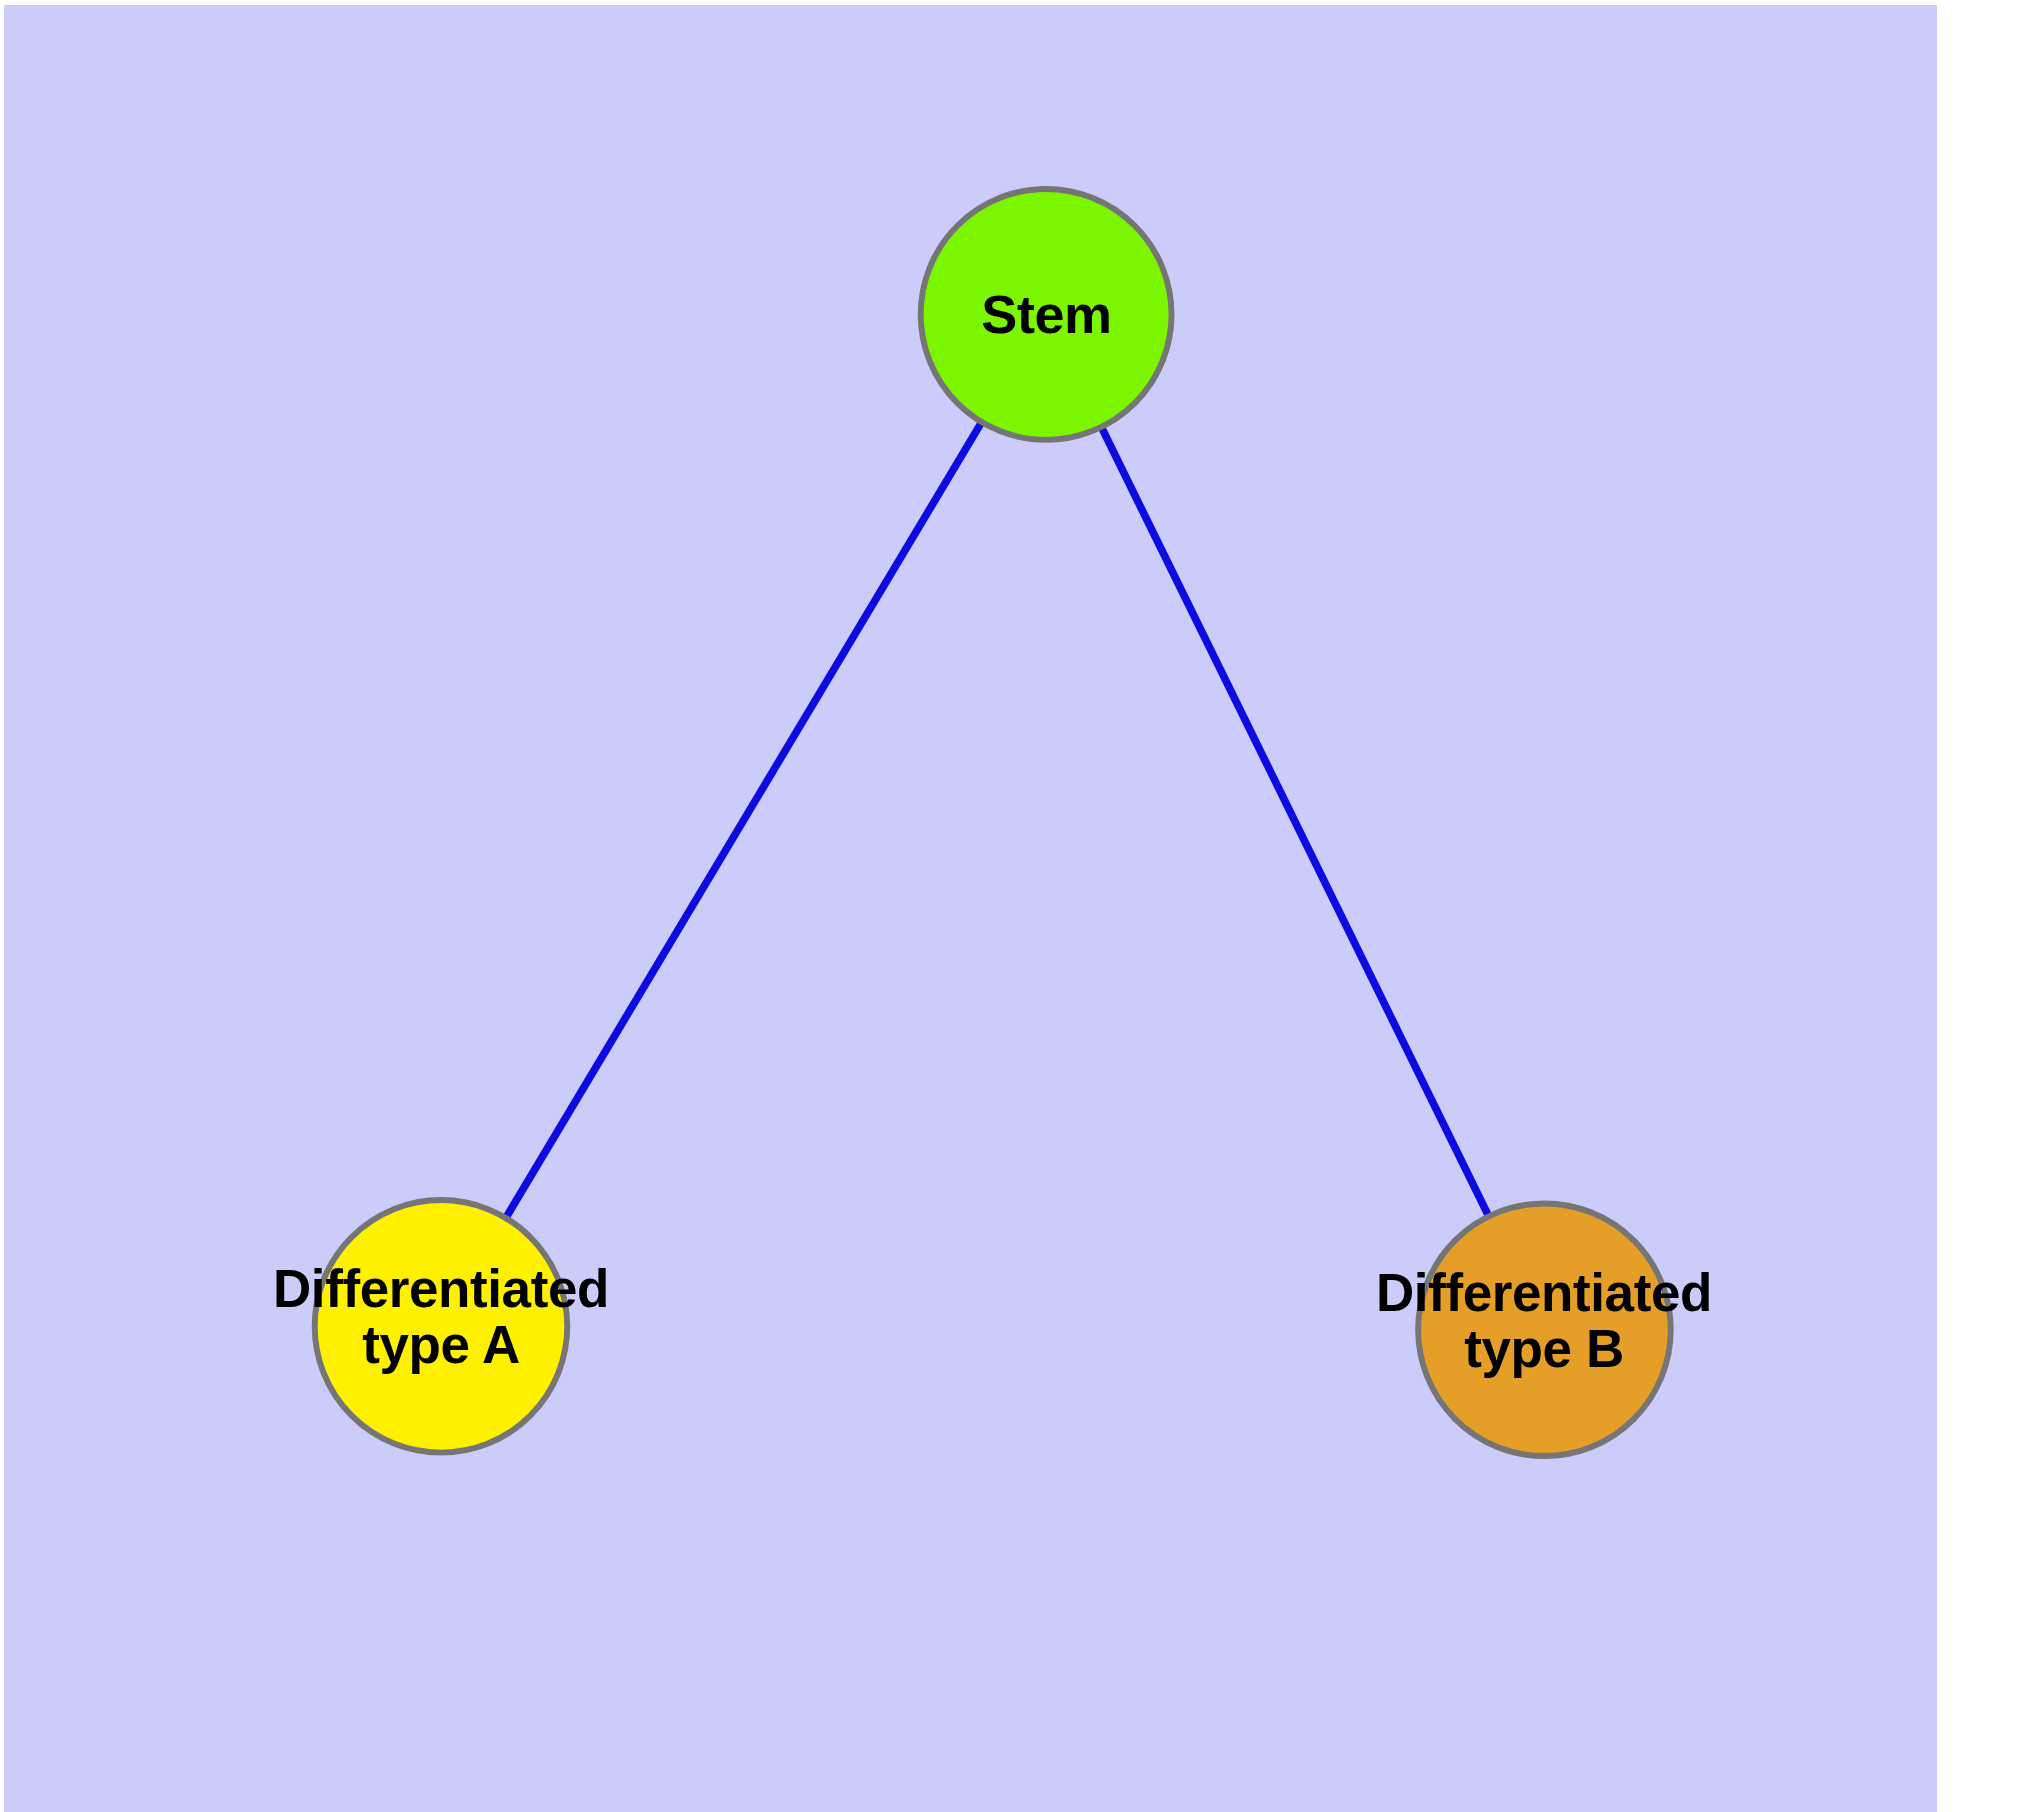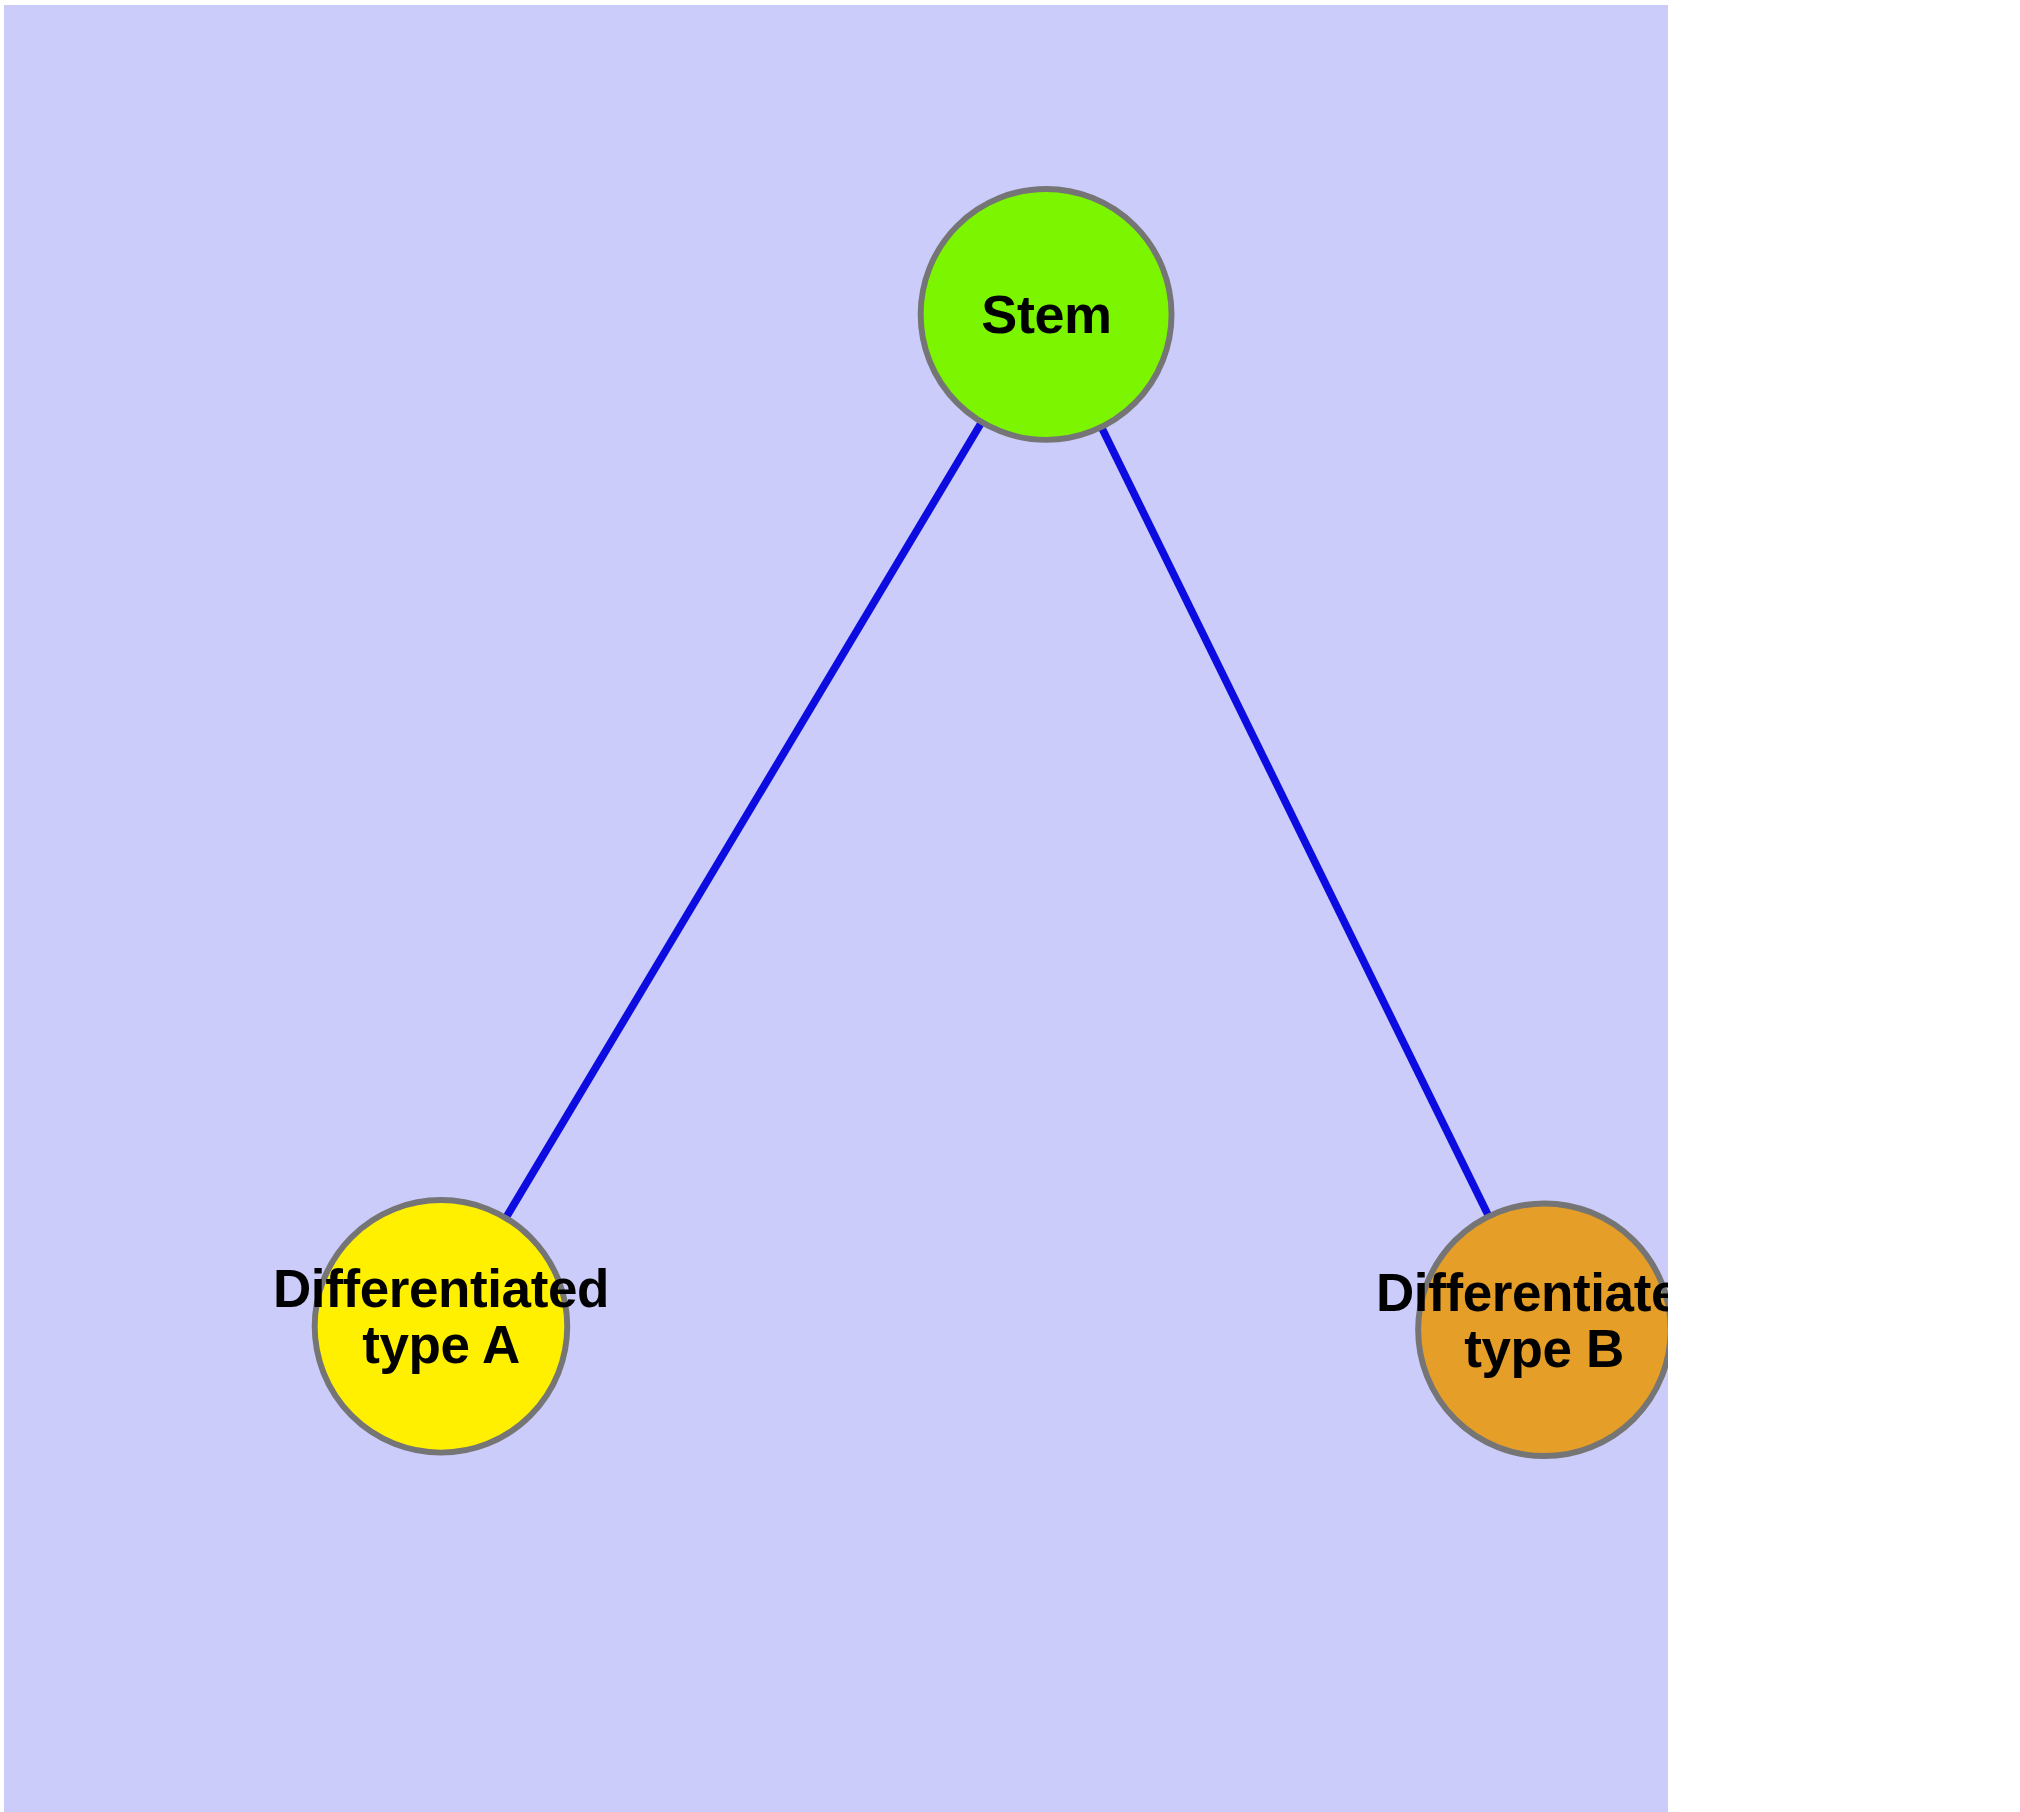--- a/index.html
+++ b/index.html
@@ -2,21 +2,21 @@
 <html style="font-size:13.6px"><head>
 <meta charset="utf-8">
 <style>
   html, body {
     margin: 0;
     padding: 0;
     background: #ffffff;
   }
   #canvas {
     position: relative;
-    width: 1668px;
+    width: 1937px;
     height: 1812px;
     background: #ffffff;
     overflow: hidden;
     font-family: "Liberation Sans", sans-serif;
   }
   #plot-area {
     position: absolute;
     left: 4.2px;
     top: 5.1px;
     width: 2016px;

